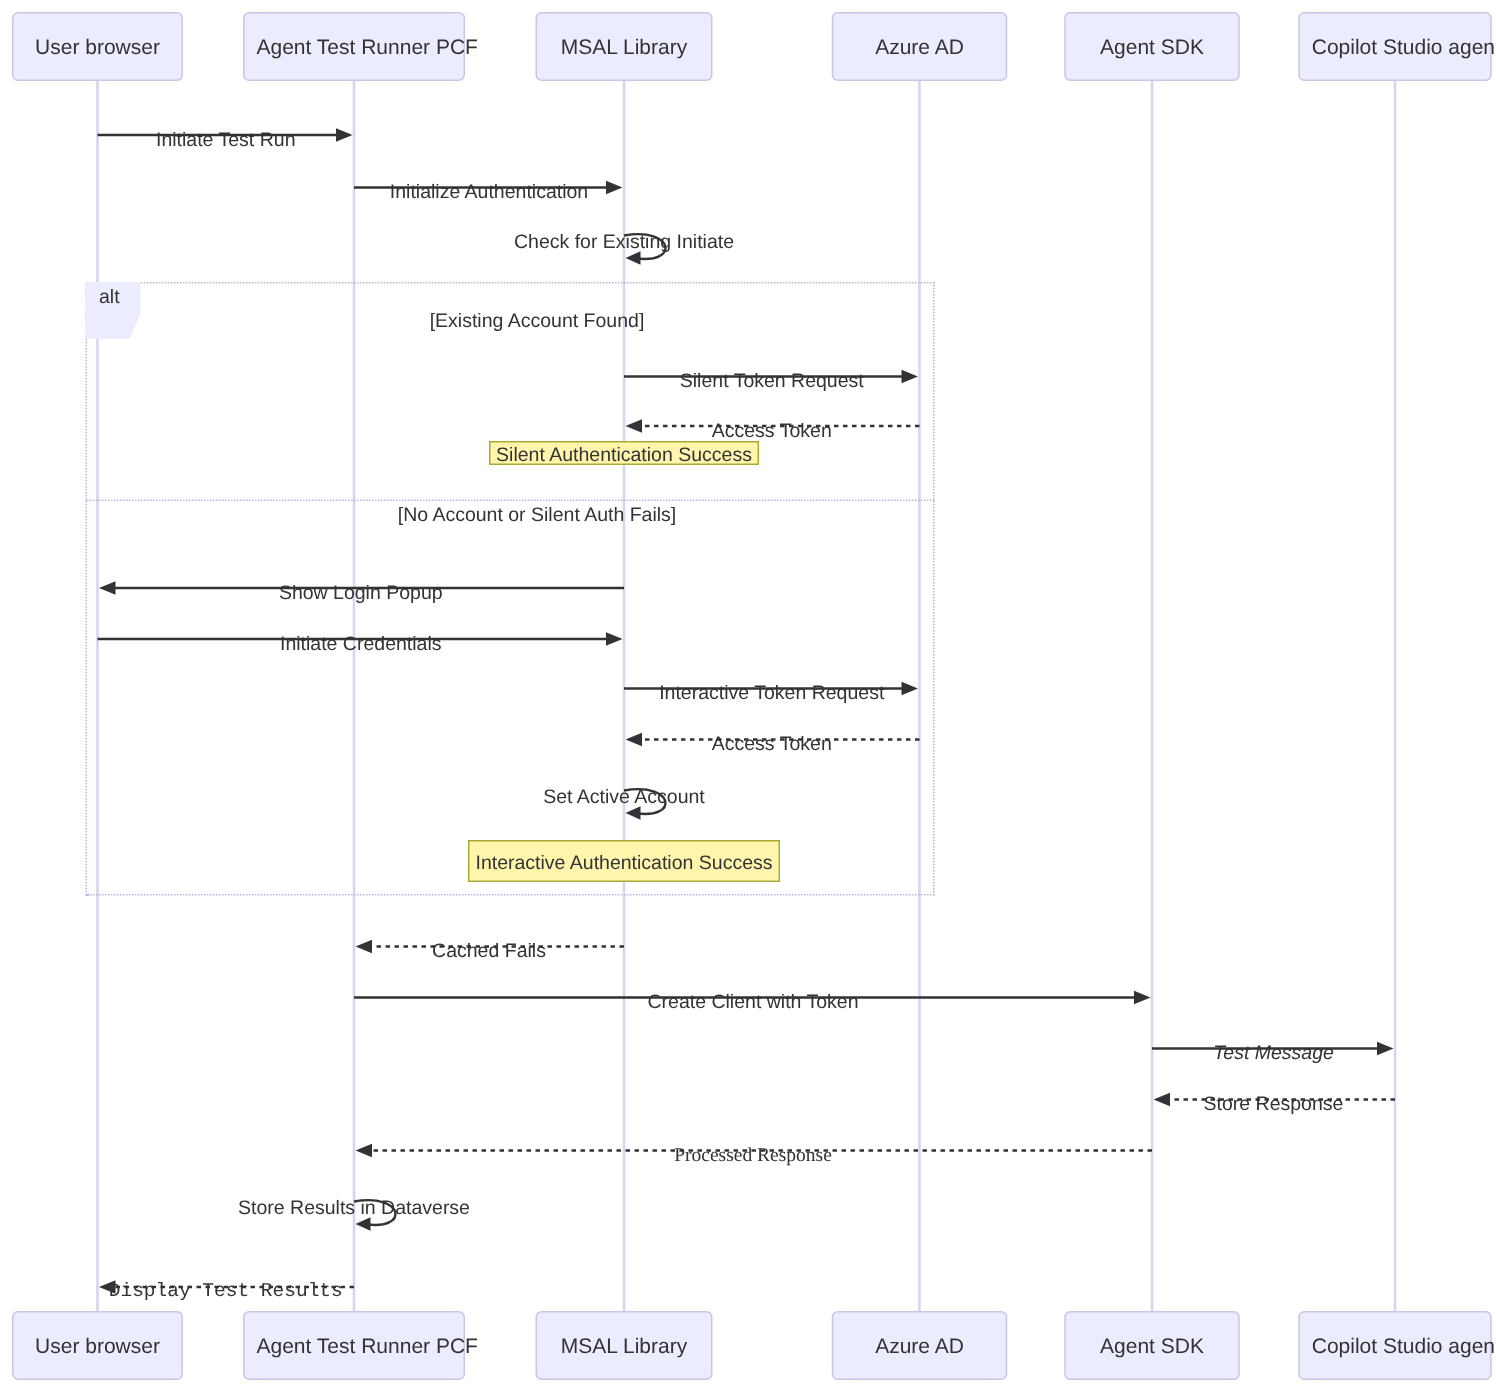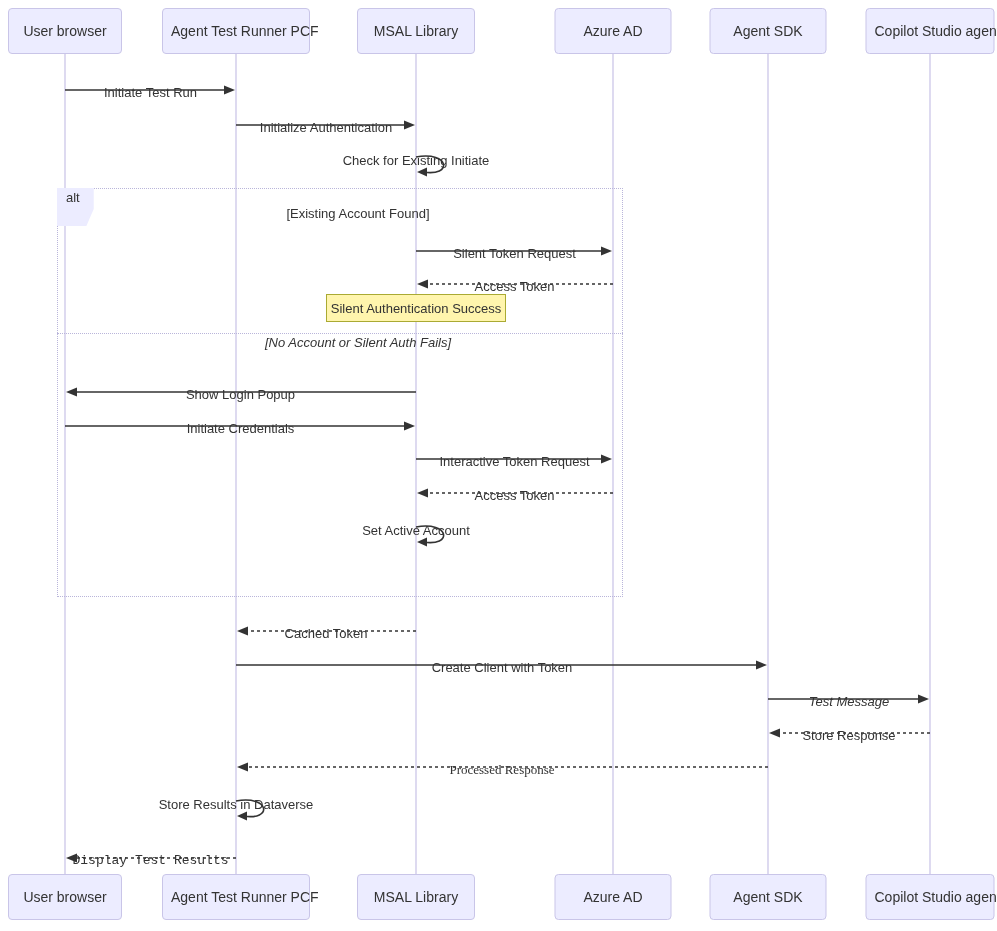--- a/index.html
+++ b/index.html
@@ -81,39 +81,40 @@
       <polygon points="237,767 248,762.5 248,771.5" fill="#333333"></polygon>
       <path d="M 236 801 C 270 795, 273 821, 243 816" fill="none" stroke="#333333" stroke-width="1.6"></path>
       <polygon points="237,816 247,811.5 247,820.5" fill="#333333"></polygon>
       <line x1="236" x2="74" y1="858" y2="858" stroke="#333333" stroke-width="1.6" stroke-dasharray="3,3"></line>
       <polygon points="66,858 77,853.5 77,862.5" fill="#333333"></polygon>
     </svg>
     <div class="frame" style="left: 57px; top: 188px; width: 566px; height: 409px;"></div>
     <div class="frame-label" style="left: 57px; top: 188px;">alt</div>
     <div class="frame-cond" style="left: 358px; top: 190px; margin-top: 16px;">[Existing Account Found]</div>
     <div class="divider" style="left: 57px; top: 333px; width: 566px;"></div>
-    <div class="frame-cond" style="left: 358px; top: 335px; font-style: italic;">[No Account or Silent Auth Fails]</div>
+    <div class="frame-cond" style="left: 358px; top: 335px;">[No Account or Silent Auth Fails]</div>
     <div class="msg-label" style="left: 150.5px; top: 69px;">Initiate Test Run</div>
     <div class="msg-label" style="left: 326px; top: 104px;">Initialize Authentication</div>
     <div class="msg-label" style="left: 416px; top: 137px;">Check for Existing Initiate</div>
     <div class="msg-label" style="left: 514.5px; top: 230px;">Silent Token Request</div>
     <div class="msg-label" style="left: 514.5px; top: 263px;">Access Token</div>
     <div class="msg-label" style="left: 240.5px; top: 371px;">Show Login Popup</div>
     <div class="msg-label" style="left: 240.5px; top: 405px;">Initiate Credentials</div>
     <div class="msg-label" style="left: 514.5px; top: 438px;">Interactive Token Request</div>
     <div class="msg-label" style="left: 514.5px; top: 472px;">Access Token</div>
     <div class="msg-label" style="left: 416px; top: 507px;">Set Active Account</div>
-    <div class="msg-label" style="left: 326px; top: 610px;">Cached Token</div>
+    <div class="msg-label" style="left: 326px; top: 610px;">Cached Fails</div>
     <div class="msg-label" style="left: 502px; top: 644px;">Create Client with Token</div>
     <div class="msg-label" style="left: 849px; top: 678px; font-style: italic;">Test Message</div>
     <div class="msg-label" style="left: 849px; top: 712px;">Store Response</div>
     <div class="msg-label" style="left: 502px; top: 746px; font-family: Liberation Serif, serif;">Processed Response</div>
     <div class="msg-label" style="left: 236px; top: 781px; text-align: right;">Store Results in Dataverse</div>
     <div class="msg-label" style="left: 150.5px; top: 837px; font-family: Liberation Mono, monospace;">Display Test Results</div>
-    <div class="note" style="left: 416px; top: 294px; width: 180px; height: 28px;">Silent Authentication Success</div>
+    <div class="note" style="left: 416px; top: 294px; width: 180px; height: 16px;">Silent Authentication Success</div>
+    <div class="note" style="left: 416px; top: 560px; width: 208px; height: 28px;">Interactive Authentication Success</div>
     <div class="participant" style="left: 65px; top: 8px; width: 114px; height: 46px;">User browser</div>
     <div class="participant" style="left: 65px; top: 874px; width: 114px; height: 46px;">User browser</div>
     <div class="participant" style="left: 236px; top: 8px; width: 148px; height: 46px;">Agent Test Runner PCF</div>
     <div class="participant" style="left: 236px; top: 874px; width: 148px; height: 46px;">Agent Test Runner PCF</div>
     <div class="participant" style="left: 416px; top: 8px; width: 118px; height: 46px;">MSAL Library</div>
     <div class="participant" style="left: 416px; top: 874px; width: 118px; height: 46px;">MSAL Library</div>
     <div class="participant" style="left: 613px; top: 8px; width: 117px; height: 46px;">Azure AD</div>
     <div class="participant" style="left: 613px; top: 874px; width: 117px; height: 46px;">Azure AD</div>
     <div class="participant" style="left: 768px; top: 8px; width: 117px; height: 46px;">Agent SDK</div>
     <div class="participant" style="left: 768px; top: 874px; width: 117px; height: 46px;">Agent SDK</div>

